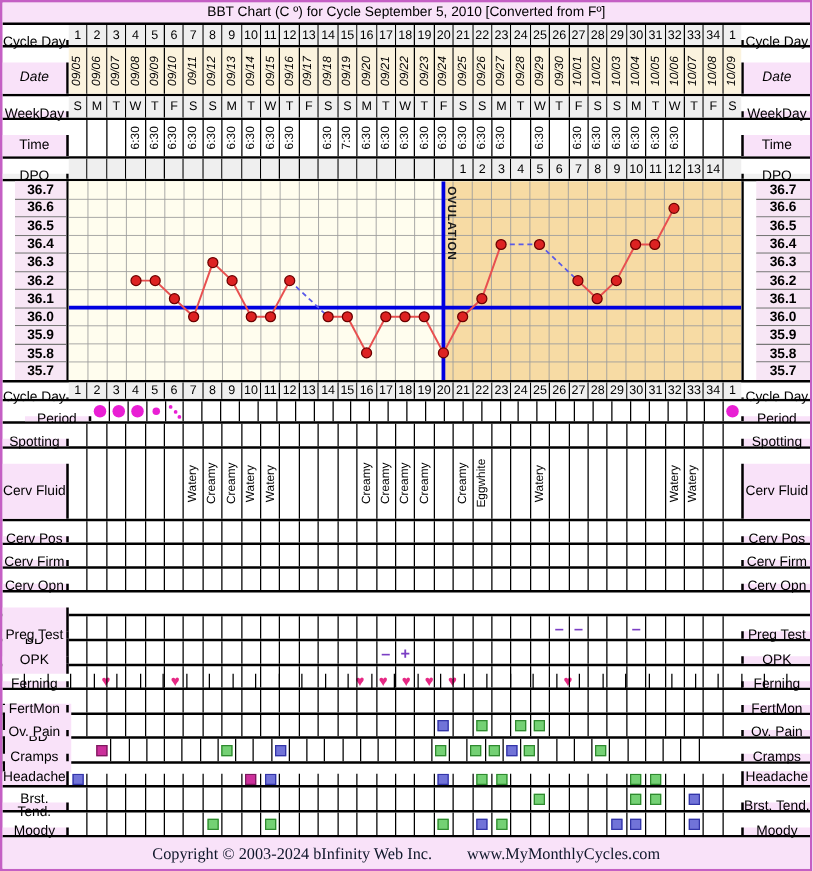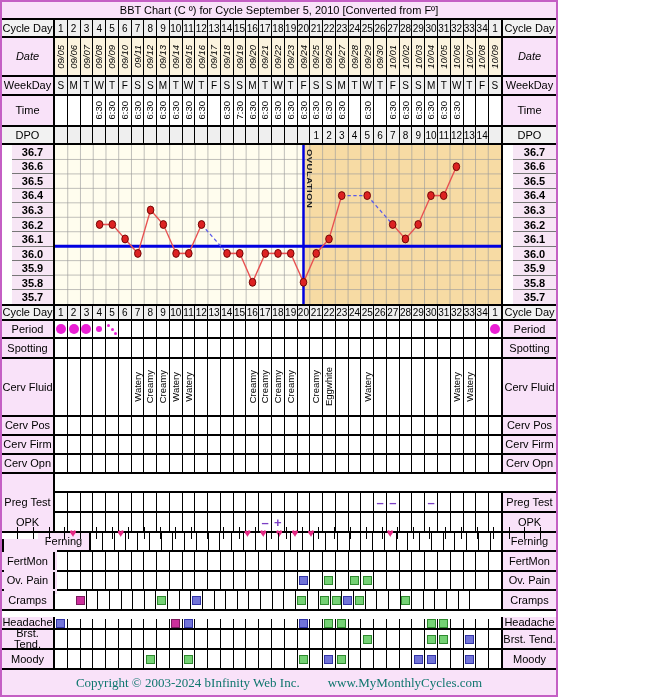--- a/index.html
+++ b/index.html
@@ -1,33 +1,33 @@
 <!DOCTYPE html>
 <html><head>
 <meta charset="utf-8">
 <style>
   html,body{margin:0;padding:0;background:#fff;}
   *{box-sizing:border-box;}
   #app{
-    width:558px;height:697px;
+    width:650px;height:697px;
     border:2px solid var(--frame,#c45fc4);
     background:#fff;
     font-family:"Liberation Sans",sans-serif;
     overflow:hidden;
   }
   .titlebar{
     height:18px;background:var(--pink,#f9e2f9);
     display:flex;align-items:center;justify-content:center;
     font-size:11px;color:#000;border-bottom:2px solid #000;
   }
   .row{display:flex;border-bottom:2px solid #000;}
   .lab{
     width:53px;flex:0 0 53px;display:flex;align-items:center;justify-content:center;
     background:var(--pink,#f9e2f9);font-size:11px;color:#000;
-    border-right:2px solid #000;text-align:center;line-height:1;
+    border-right:2px solid #000;text-align:center;line-height:1;margin-top:12px;
   }
   .lab.right{width:55px;flex:0 0 55px;border-right:none;border-left:2px solid #000;}
   .lab.gray{background:#f2f2f2;}
   .cells{flex:1;display:flex;}
   .cell{
     flex:1;display:flex;align-items:center;justify-content:center;
     border-right:1px solid #000;font-size:10px;color:#000;
     overflow:hidden;position:relative;
   }
   .cell:last-child{border-right:none;}
@@ -58,21 +58,21 @@
   .ylabels .yt{
     flex:1;display:flex;align-items:center;justify-content:center;
     background:var(--pinklight,#f7e6f5);font-size:11px;font-weight:bold;color:#000;
     border-bottom:1px solid #777;
     margin-left:10px;
   }
   .ylabels .yt:last-child{border-bottom:none;}
   .footer{
     height:25px;background:var(--pink,#f9e2f9);
     display:flex;align-items:center;justify-content:center;gap:28px;
-    font-family:"Liberation Serif",serif;font-size:13px;color:#0f766e;border-bottom:none;
+    font-family:"Liberation Serif",serif;font-size:13px;color:#0f172a;border-bottom:none;
   }
 </style>
 </head>
 <body>
 
 <div id="app" style="--frame: #c45fc4; --pink: #f9e2f9; --pinklight: #f7e6f5; --dotmag: #e91fd4; --heart: #e62884; --sqgreen: #74d174; --sqblue: #7173d8; --sqpink: #cc2f9b; --mark: #7b3fc4;">
   <div class="titlebar">BBT Chart (C º) for Cycle September 5, 2010  [Converted from Fº]</div>
   <div id="grid">
       <div class="row" style="height: 18px;">
         <div class="lab gray">Cycle Day</div>
@@ -567,21 +567,21 @@
           <div class="cell gray">29</div>
           <div class="cell gray">30</div>
           <div class="cell gray">31</div>
           <div class="cell gray">32</div>
           <div class="cell gray">33</div>
           <div class="cell gray">34</div>
           <div class="cell gray">1</div>
         </div>
         <div class="lab right gray">Cycle Day</div>
       </div>
-      <div class="row" style="height: 18px;">
+      <div class="row" style="height: 18px; padding-left: 18px;">
         <div class="lab">Period</div>
         <div class="cells">
           <div class="cell">
             <span class="dot big"></span>
           </div>
           <div class="cell">
             <span class="dot big"></span>
           </div>
           <div class="cell">
             <span class="dot big"></span>
@@ -1006,21 +1006,21 @@
           <div class="cell"></div>
           <div class="cell"></div>
           <div class="cell"></div>
           <div class="cell"></div>
           <div class="cell"></div>
           <div class="cell"></div>
           <div class="cell"></div>
         </div>
         <div class="lab right">OPK</div>
       </div>
-      <div class="row" style="height: 19px; padding-left: 36px;">
+      <div class="row" style="height: 19px;">
         <div class="lab">Ferning</div>
         <div class="cells">
           <div class="cell"></div>
           <div class="cell"></div>
           <div class="cell"></div>
           <div class="cell"></div>
           <div class="cell"></div>
           <div class="cell"></div>
           <div class="cell"></div>
           <div class="cell"></div>

